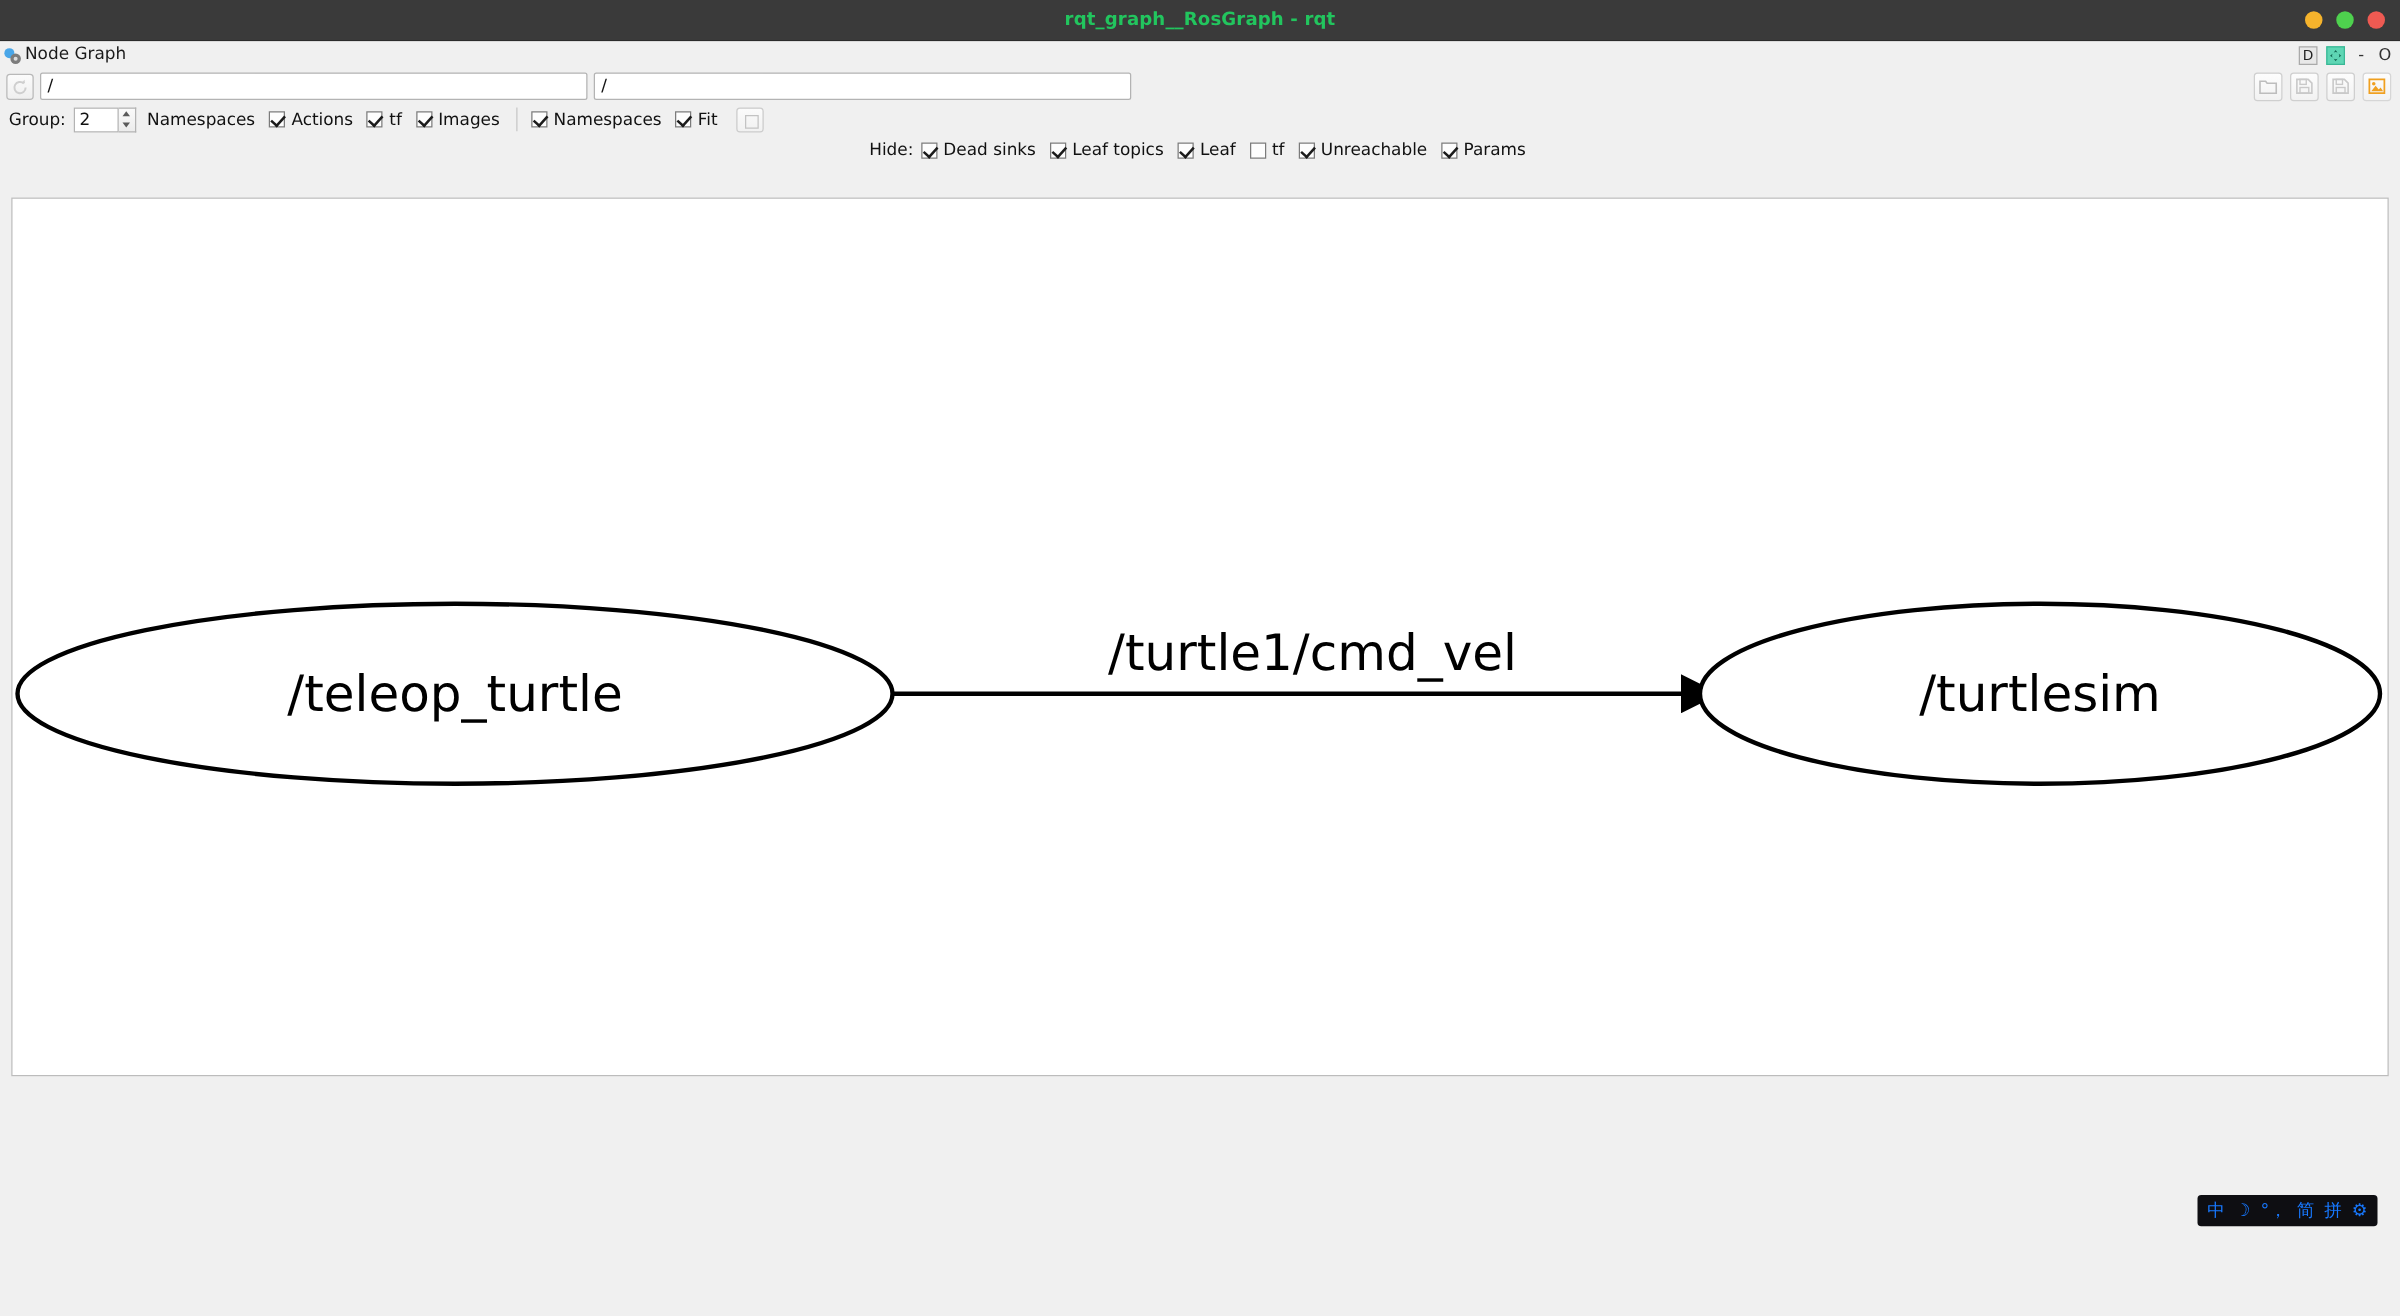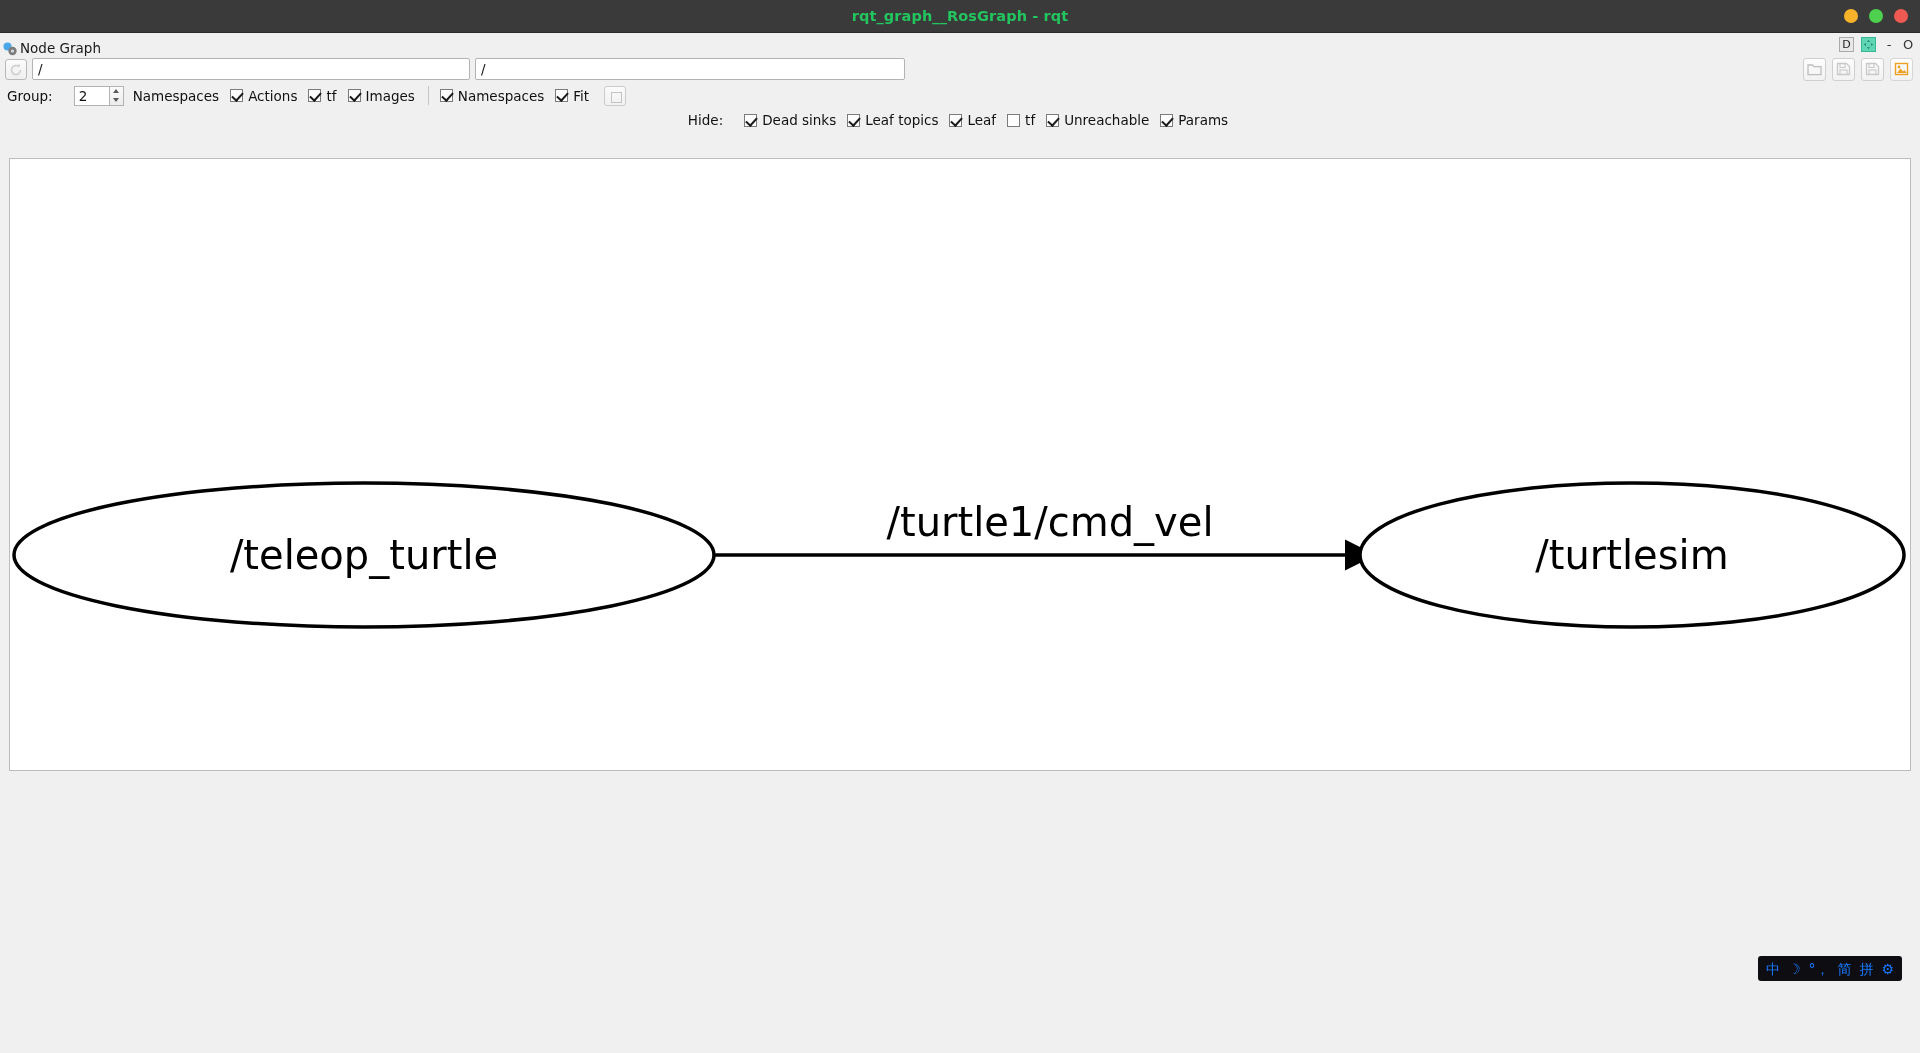--- a/index.html
+++ b/index.html
@@ -41,21 +41,21 @@
     border-radius: 50%;
     display: block;
   }
 
   
   #panel-header {
     position: relative;
     height: 22px;
     background: #f0f0f0;
     display: flex;
-    align-items: flex-end;
+    align-items: center;
     padding-left: 3px;
   }
   #panel-header .ph-icon {
     width: 14px; height: 14px;
     margin-right: 3px;
     position: relative;
     flex: 0 0 auto;
   }
   #panel-header .ph-title {
     font-size: 13.5px;
@@ -152,21 +152,21 @@
   #toolbar-row2, #toolbar-row3 {
     height: 25px;
     display: flex;
     align-items: center;
     padding-left: 7px;
     font-size: 13.5px;
     color: #111;
   }
   #toolbar-row3 { height: 24px; justify-content: center; }
 
-  .lbl { margin-right: 21px; white-space: nowrap; }
+  .lbl { margin-right: 6px; white-space: nowrap; }
   .spin {
     width: 36px; height: 20px;
     border: 1px solid #b3b3b3;
     background: #fff;
     display: flex; align-items: center;
     padding-left: 4px;
     font-size: 13.5px;
     margin-right: 0px;
     position: relative;
   }
@@ -228,21 +228,21 @@
     content: "";
     position: absolute; left: 6px; top: 5px;
     width: 9px; height: 9px;
     border: 1px solid #c3c3c3;
   }
 
   
   #canvas-wrap {
     position: absolute;
     left: 9px; top: 158px;
-    width: 1902px; height: 613px;
+    width: 1902px; height: 703px;
     background: #ffffff;
     border: 1px solid #bcbcbc;
     overflow: hidden;
   }
   #graph-svg { display: block; }
 
   .node-label {
     font-family: "DejaVu Sans", "Liberation Sans", sans-serif;
     font-size: 40px;
     fill: #000;

